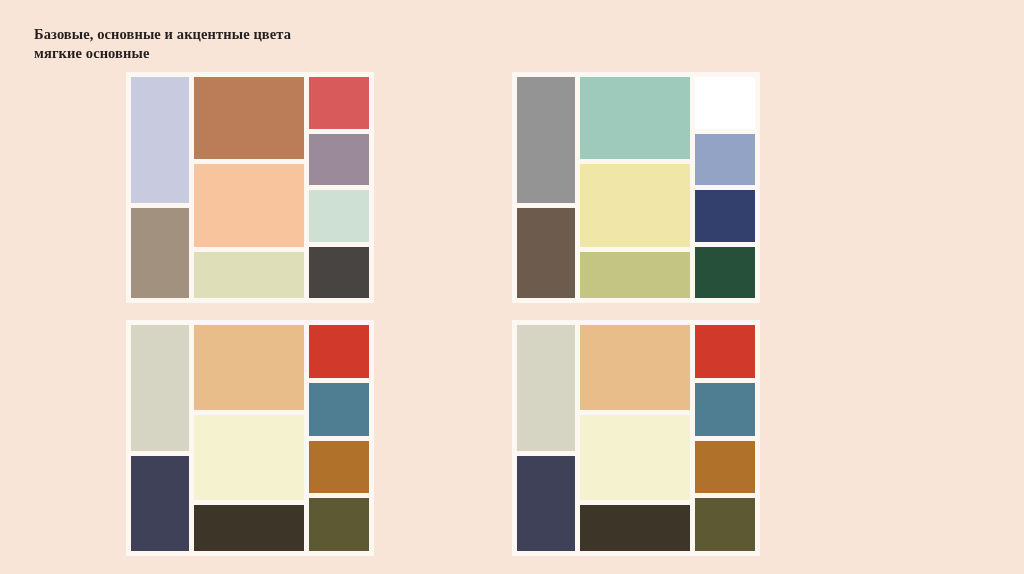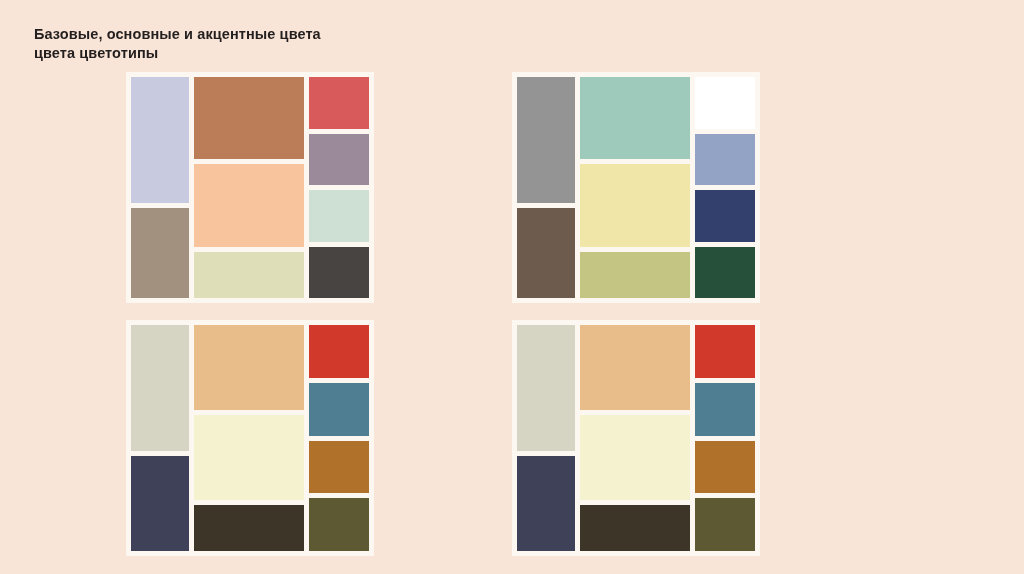--- a/index.html
+++ b/index.html
@@ -23,20 +23,21 @@
     top: 25px;
     width: 520px;
   }
   #title-block .title-line {
     font-size: 14.5px;
     font-weight: bold;
     color: #231f1e;
     line-height: 19px;
     letter-spacing: 0.1px;
     white-space: nowrap;
+    font-family: Liberation Serif, serif;
   }
 
   
   .palette-card {
     position: absolute;
     background: #fdf7f2;
     box-sizing: border-box;
     padding: 5px;
     display: flex;
     flex-direction: row;
@@ -81,21 +82,21 @@
   .palette-card.p3 .col-main .sw-0,
   .palette-card.p4 .col-main .sw-0 { flex: 0 0 85px; }
   .palette-card.p3 .col-main .sw-1,
   .palette-card.p4 .col-main .sw-1 { flex: 0 0 85px; }
 </style>
 </head>
 <body style="background: rgb(249, 228, 216);">
 
 <div id="title-block">
   <div class="title-line">Базовые, основные и акцентные цвета</div>
-  <div class="title-line">цвета цветотипы</div>
+  <div class="title-line">мягкие основные</div>
 </div>
 
 <div class="palette-card p1" style="background: rgb(253, 247, 242);">
   <div class="col col-base">
     <div class="swatch sw-0" title="periwinkle-lavender #c8cbe0" style="background: rgb(200, 203, 224);"></div>
     <div class="swatch sw-1" title="warm-taupe #a39180" style="background: rgb(163, 145, 128);"></div>
   </div>
   <div class="col col-main">
     <div class="swatch sw-0" title="terracotta-copper #ba7d57" style="background: rgb(186, 125, 87);"></div>
     <div class="swatch sw-1" title="soft-peach #f8c49d" style="background: rgb(248, 196, 157);"></div>

